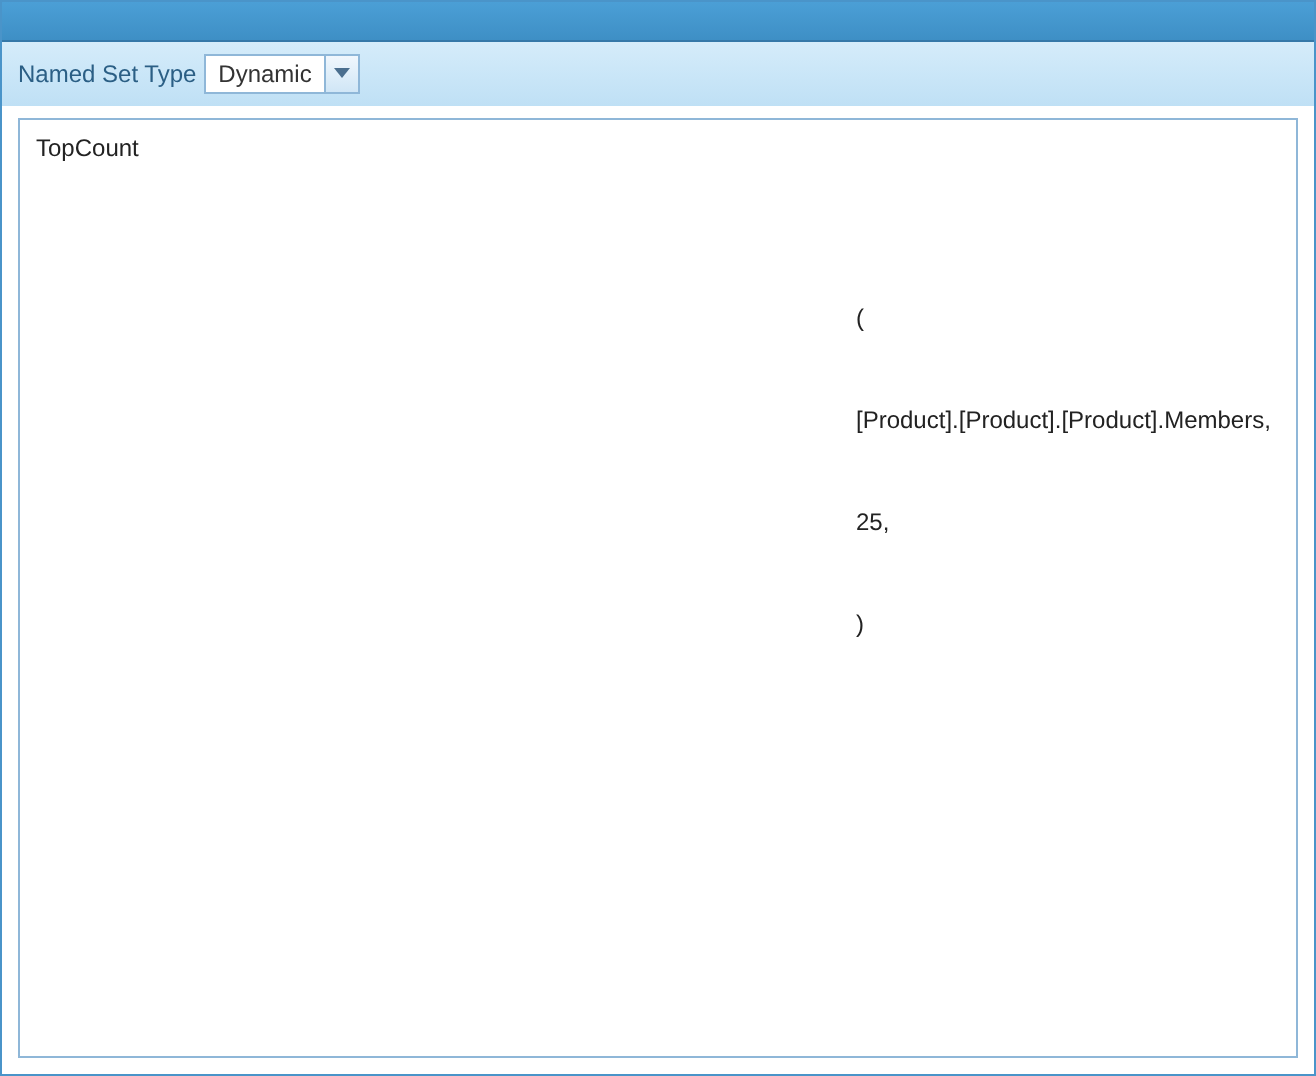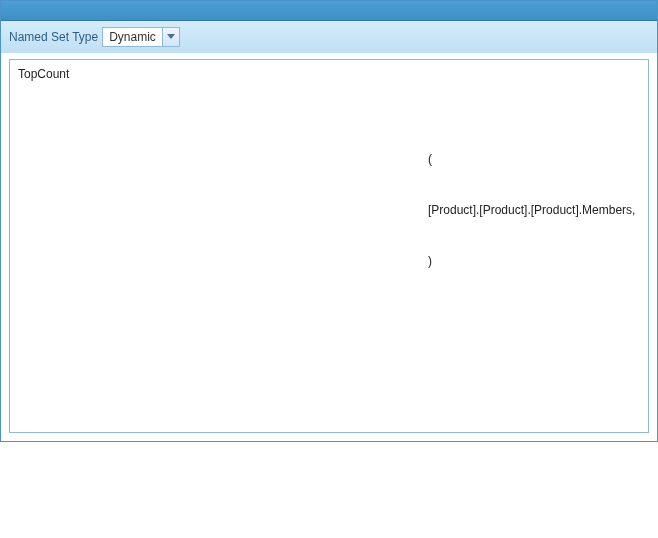--- a/index.html
+++ b/index.html
@@ -7,21 +7,21 @@
       font-family: "Segoe UI", Tahoma, sans-serif;
       font-size: 12px;
       color: #333;
       background: #fff;
       width: 658px;
       height: 538px;
       overflow: hidden;
     }
     .window {
       width: 658px;
-      height: 442px;
+      height: 538px;
       border: 1px solid #4a94c9;
       display: flex;
       flex-direction: column;
     }
     .titlebar {
       height: 20px;
       background: linear-gradient(to bottom, #4b9fd6, #3e8fc5);
       border-bottom: 1px solid #3578a8;
     }
     .toolbar {
@@ -106,17 +106,18 @@
       </span>
     </div>
   </div>
 
   <div class="editor-wrap">
     <div class="editor">
       <div class="code-left">TopCount</div>
       <div class="code-right">
         <div>(</div>
         <div>[Product].[Product].[Product].Members,</div>
+        <div>25,</div>
         <div>)</div>
       </div>
     </div>
   </div>
 </div>
 
 </body></html>

